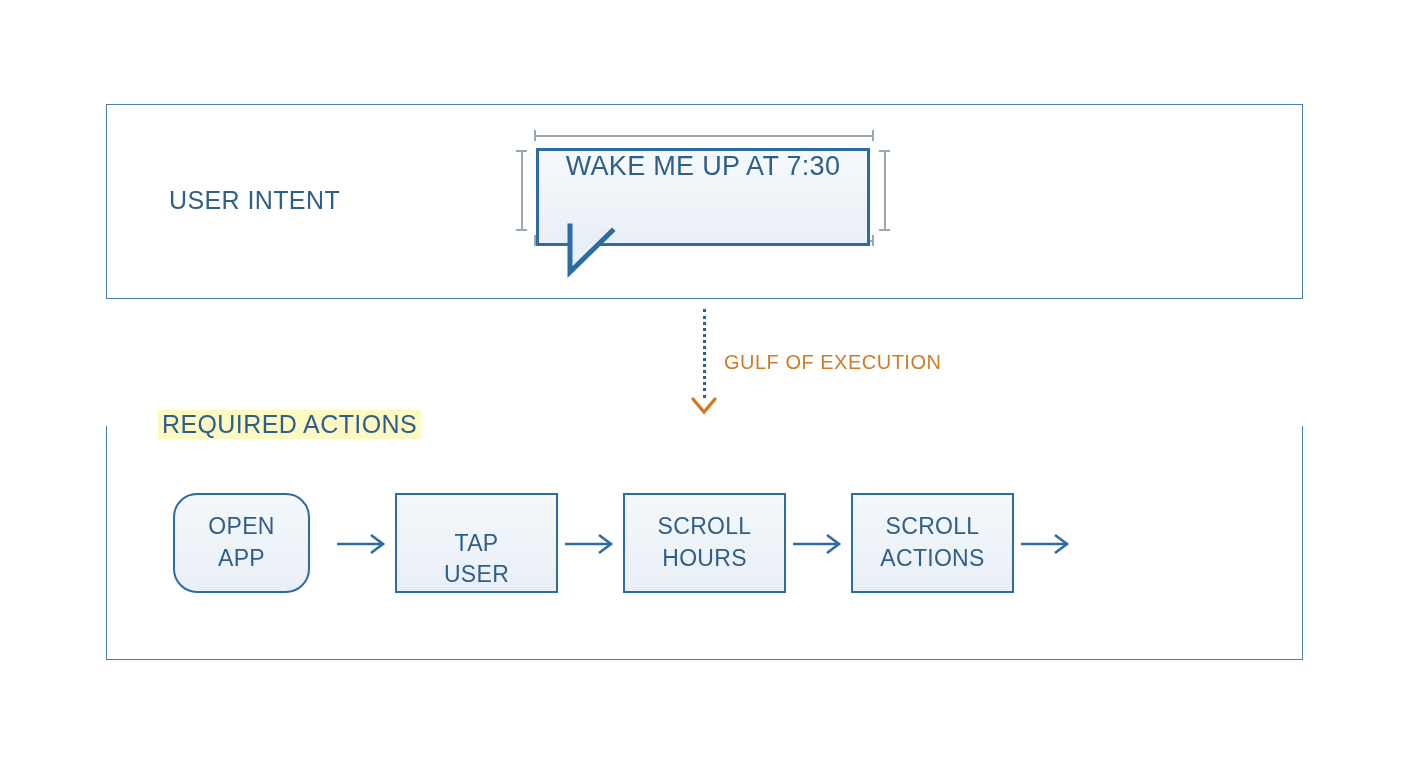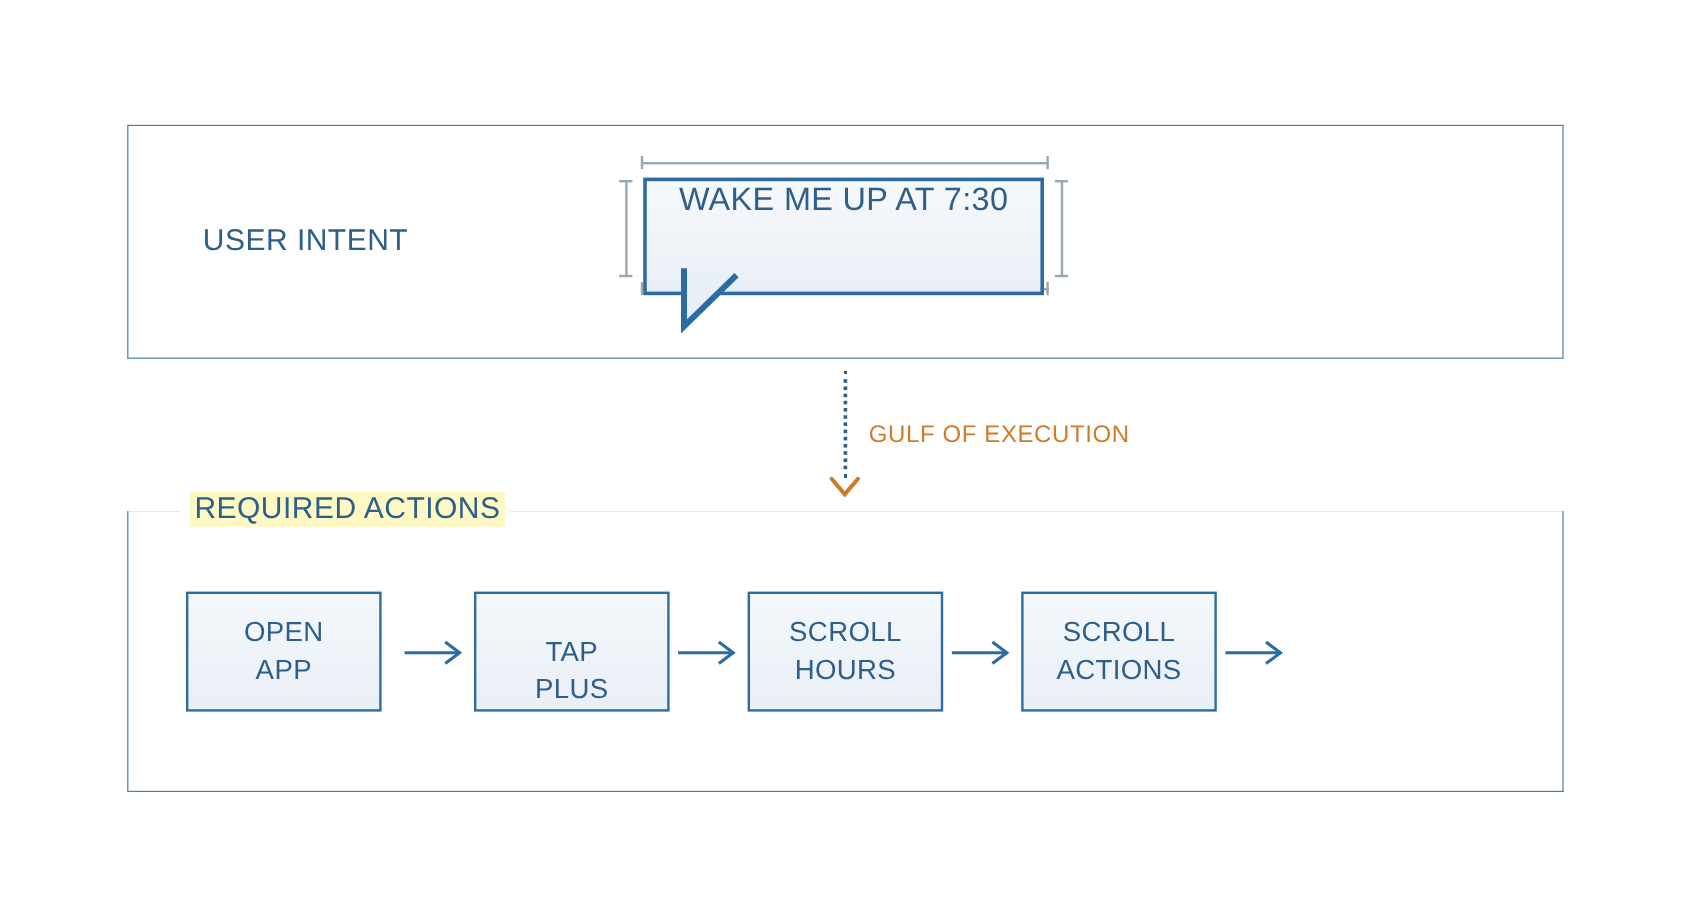--- a/index.html
+++ b/index.html
@@ -225,36 +225,36 @@
   <svg class="gulf-arrow" viewBox="0 0 30 22">
     <path d="M 4 3 L 15 16 L 26 3" fill="none" stroke="#d07b28" stroke-width="3.4" stroke-linecap="round" stroke-linejoin="miter"></path>
   </svg>
   <div class="gulf-label">GULF OF EXECUTION</div>
 
   <div class="legend-border-left"></div>
   <div class="legend-border-right"></div>
   <div class="panel" id="required-actions-panel"></div>
   <div class="panel-legend">REQUIRED ACTIONS</div>
 
-  <div class="step" style="left:155px; width:163px;">
+  <div class="step" style="left:173px; width:137px;border-radius:24px;">
     <span class="step-text">
       <span>OPEN</span><br>
       <span>APP</span>
     </span>
   </div>
 
   <svg class="step-arrow" style="left:337px; width:55px;" viewBox="0 0 55 22">
     <path d="M 0 11 L 44 11" stroke="#2d6ca3" stroke-width="2.6" fill="none"></path>
     <path d="M 34 2 L 46 11 L 34 20" stroke="#2d6ca3" stroke-width="2.6" fill="none" stroke-linecap="butt" stroke-linejoin="miter"></path>
   </svg>
 
   <div class="step" style="left:395px; width:163px;align-items:flex-end;">
     <span class="step-text">
       <span>TAP</span><br>
-      <span>PLUS</span>
+      <span>USER</span>
     </span>
   </div>
 
   <svg class="step-arrow" style="left:565px; width:55px;" viewBox="0 0 55 22">
     <path d="M 0 11 L 44 11" stroke="#2d6ca3" stroke-width="2.6" fill="none"></path>
     <path d="M 34 2 L 46 11 L 34 20" stroke="#2d6ca3" stroke-width="2.6" fill="none" stroke-linecap="butt" stroke-linejoin="miter"></path>
   </svg>
 
   <div class="step" style="left:623px; width:163px;">
     <span class="step-text">

